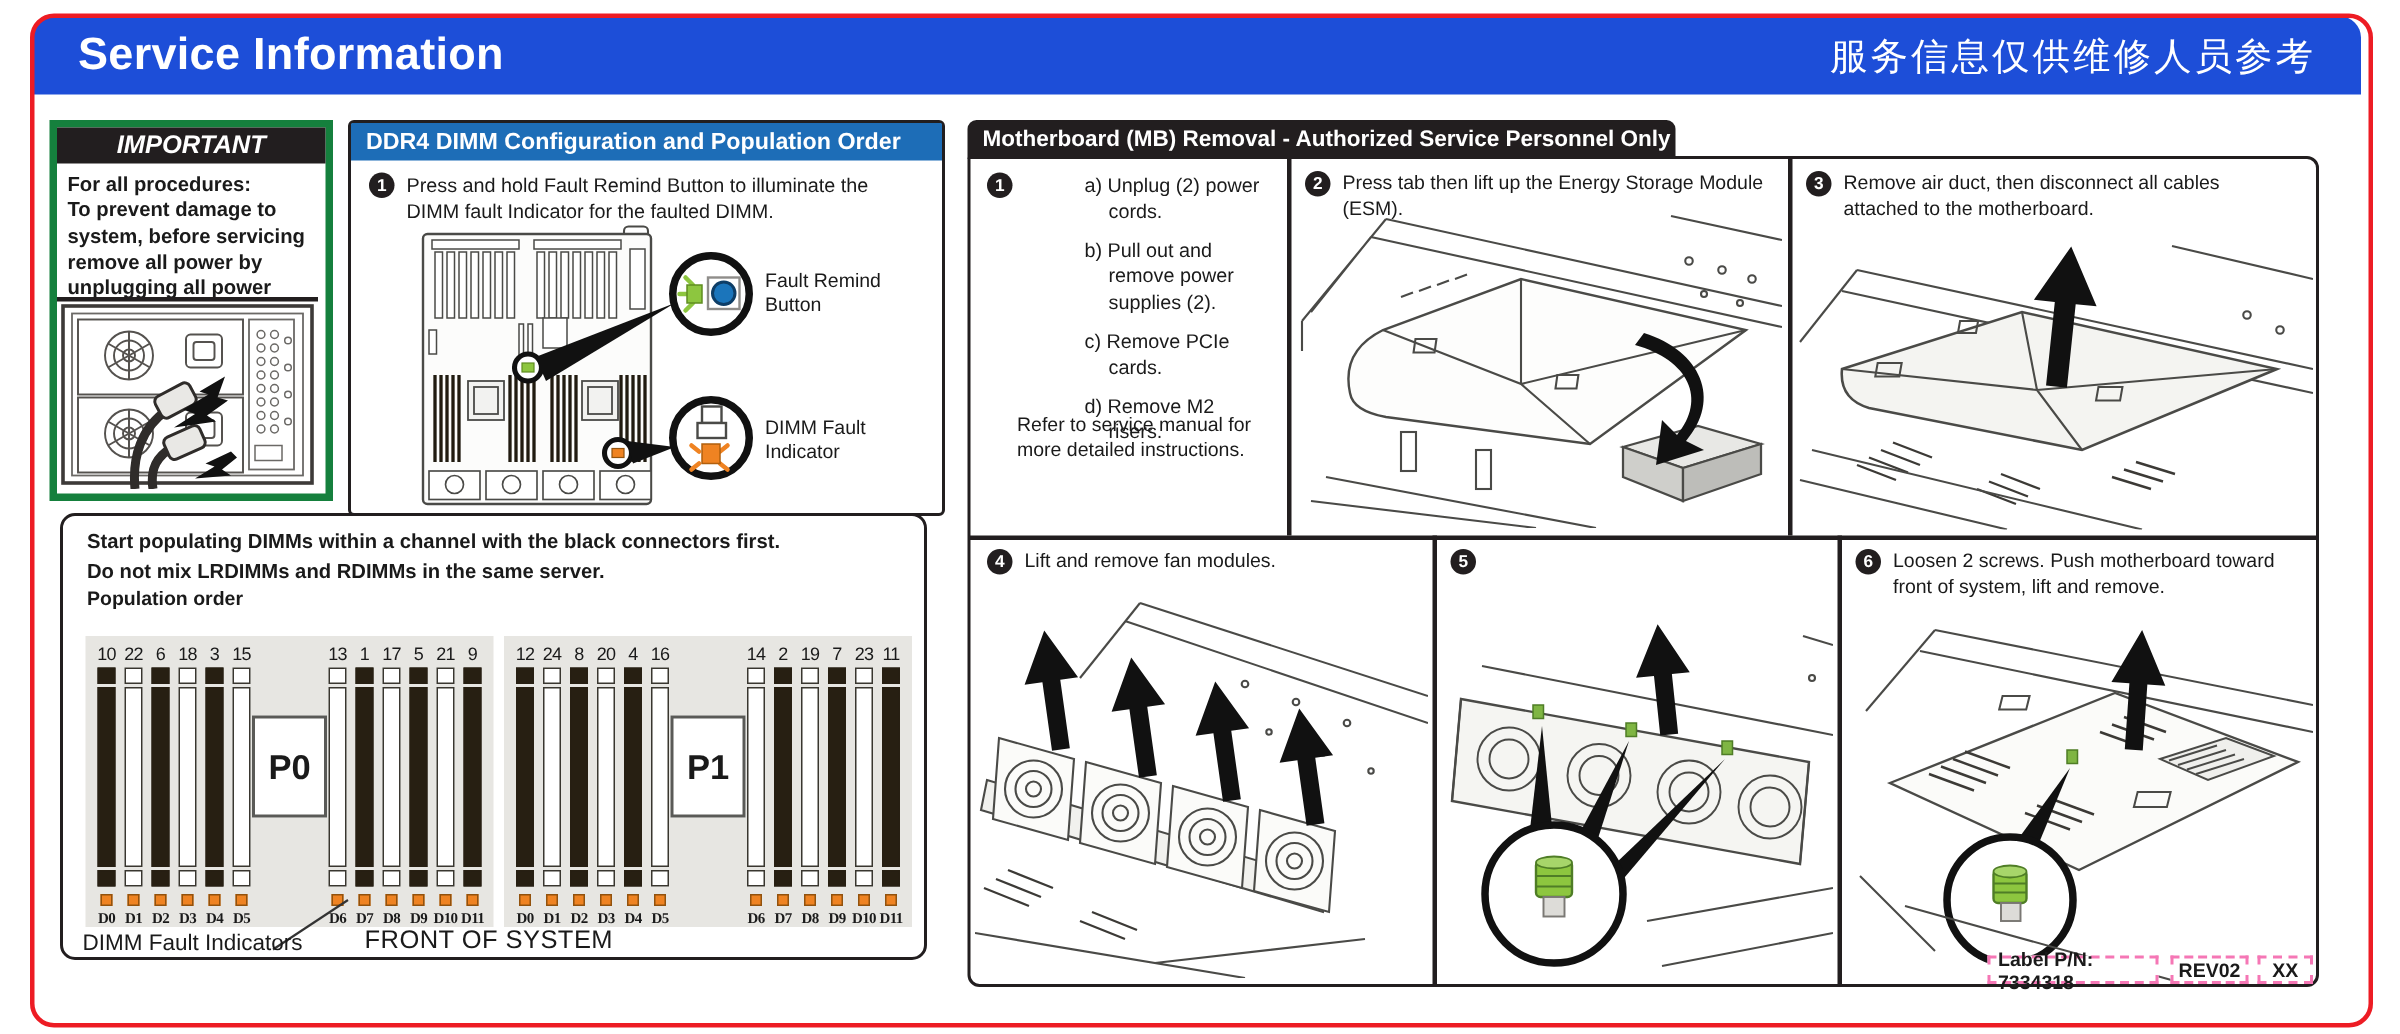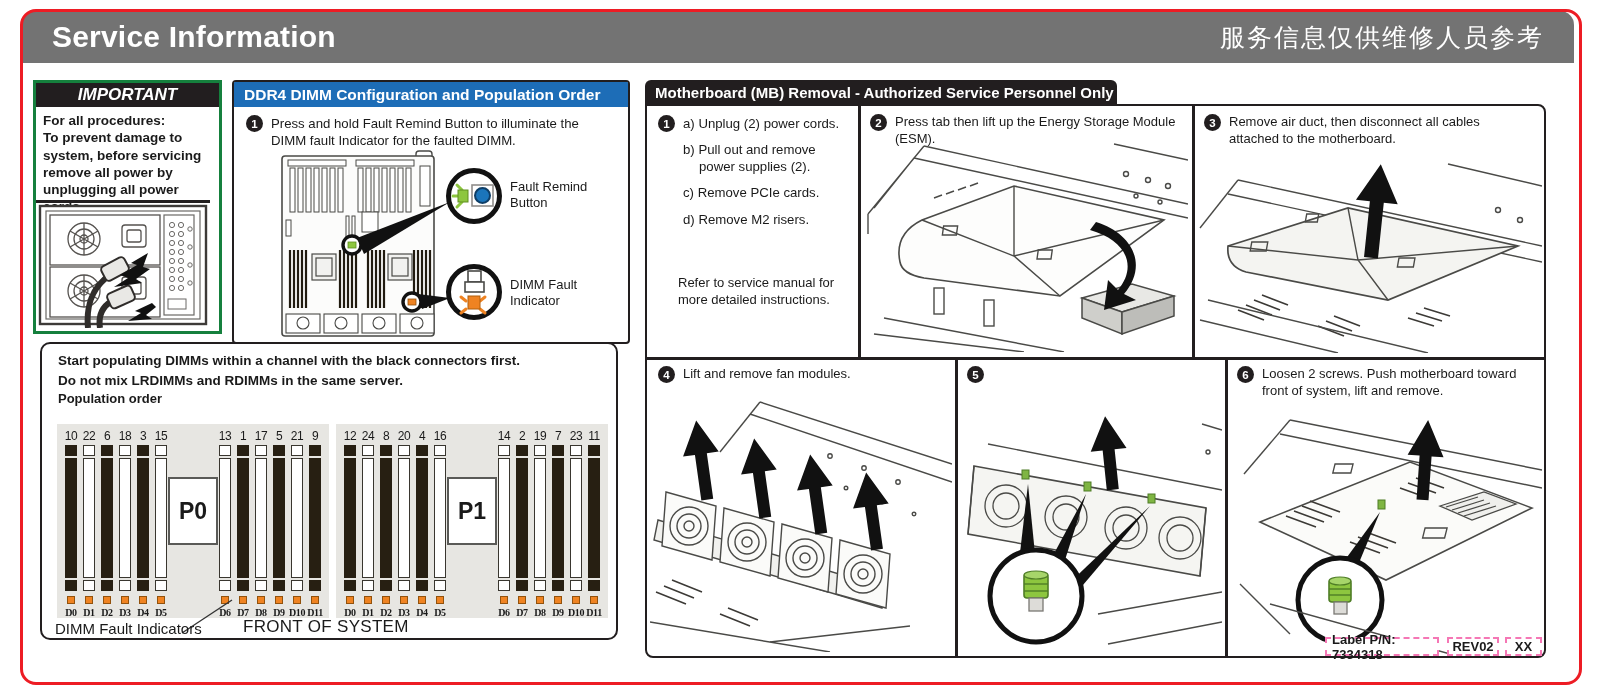--- a/index.html
+++ b/index.html
@@ -4,28 +4,28 @@
 <style>
   html,body{margin:0;padding:0;background:#fff;}
   body{width:1600px;height:689px;overflow:hidden;font-family:"Liberation Sans",sans-serif;color:#1a1a1a;
        -webkit-font-smoothing:antialiased;}
   .page{position:relative;width:1600px;height:689px;background:#fff;}
   .abs{position:absolute;}
 
   
   .label-border{position:absolute;left:20px;top:9px;width:1556px;height:670px;border:3px solid #ed1c24;
                 border-radius:16px;pointer-events:none;z-index:50;}
-  .titlebar{position:absolute;left:22px;top:11px;width:1552px;height:52px;background:#737373;
+  .titlebar{position:absolute;left:22px;top:11px;width:1552px;height:52px;background:#1d4ed8;
             border-radius:14px 14px 0 0;display:flex;align-items:center;justify-content:space-between;
             padding:0 30px;box-sizing:border-box;z-index:5;}
   .titlebar .t-en{color:#fff;font-size:30px;font-weight:bold;letter-spacing:.2px;}
   .titlebar .t-zh{color:#fff;font-size:25px;font-weight:400;letter-spacing:2px;}
 
   
-  .important{left:33px;top:80px;width:189px;height:254px;border:3px solid #15803d;box-sizing:border-box;background:#fff;}
+  .important{left:33px;top:80px;width:189px;height:254px;border:5px solid #15803d;box-sizing:border-box;background:#fff;}
   .important .hdr{background:#221e1f;color:#fff;text-align:center;font-weight:bold;font-style:italic;
                   font-size:17px;height:24px;line-height:24px;}
   .important .body{padding:5px 7px 0 7px;font-size:13.5px;font-weight:bold;line-height:1.28;}
   .important .illus{position:absolute;left:0;bottom:0;width:174px;height:128px;border-top:3px solid #221e1f;}
 
   
   .ddr4{left:232px;top:80px;width:398px;height:264px;border:2.5px solid #221e1f;border-radius:4px;
         box-sizing:border-box;background:#fff;}
   .ddr4 .hdr{background:#1d6db7;color:#fff;font-weight:bold;font-size:15.5px;height:25px;line-height:25px;
              padding-left:10px;border-radius:1px 1px 0 0;}
@@ -524,21 +524,21 @@
   <div class="abs mb-hdr">Motherboard (MB) Removal - Authorized Service Personnel Only</div>
   <div class="abs mb-panel"></div>
   <div class="vdiv" style="left:858px;top:106px;height:251px;"></div>
   <div class="vdiv" style="left:1192px;top:106px;height:251px;"></div>
   <div class="vdiv" style="left:955px;top:357px;height:299px;"></div>
   <div class="vdiv" style="left:1225px;top:357px;height:299px;"></div>
   <div class="hdiv" style="left:646px;top:357px;width:898px;"></div>
 
   <div class="abs stephead" style="left:658px;top:115px;width:190px;">
     <span class="circ">1</span>
-    <div style="width:170px;">
+    <div style="width:170px;margin-left:40px;">
       <div class="sub">a) Unplug (2) power cords.</div>
       <div class="sub">b) Pull out and remove power supplies (2).</div>
       <div class="sub">c) Remove PCIe cards.</div>
       <div class="sub">d) Remove M2 risers.</div>
     </div>
   </div>
   <div class="abs mb-step-text" style="left:678px;top:275px;width:165px;">Refer to service manual for more detailed instructions.</div>
 
   <div class="abs stephead" style="left:870px;top:114px;width:315px;">
     <span class="circ">2</span>

